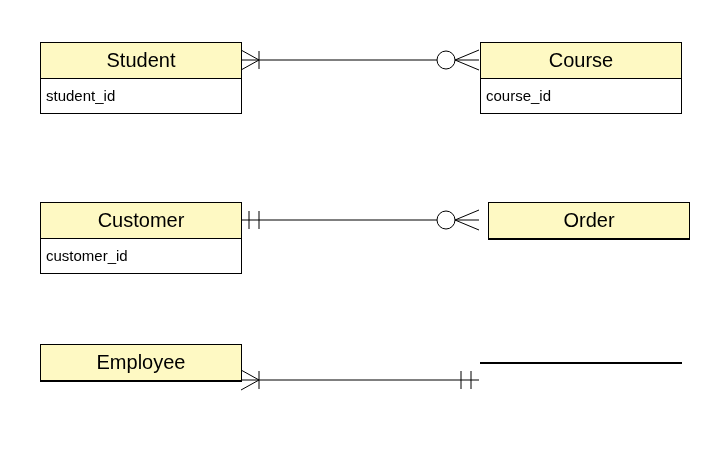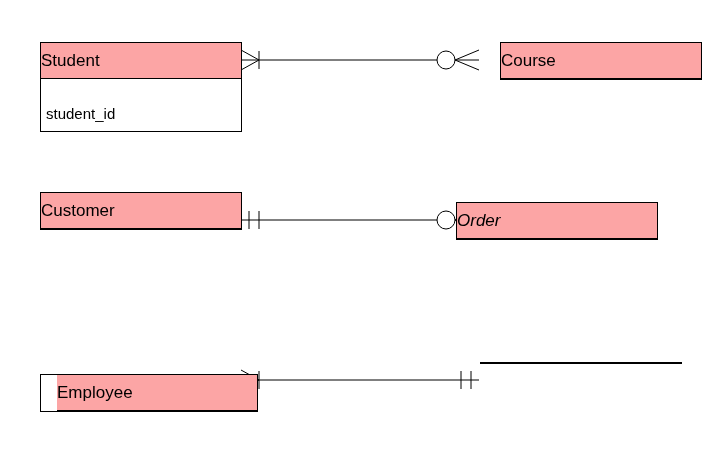--- a/index.html
+++ b/index.html
@@ -26,35 +26,34 @@
   .entity {
     position: absolute;
     width: 200px;
     border: 1px solid #000000;
     background: #ffffff;
     box-sizing: content-box;
   }
   .entity-header {
     height: 35px;
     line-height: 35px;
-    background: #fca5a5;
+    background: #fef9c3;
     border-bottom: 1px solid #000000;
-    text-align: left;
-    font-size: 17px;
+    text-align: center;
+    font-size: 20px;
     color: #000000;
   }
   .entity-attr {
     height: 34px;
     line-height: 34px;
     background: #ffffff;
     text-align: left;
     padding-left: 5px;
     font-size: 15px;
     color: #000000;
-    margin-top: 18px;
   }
 </style>
 </head>
 <body>
 
 <div class="canvas">
 
   <svg class="connectors" viewBox="0 0 720 472" xmlns="http://www.w3.org/2000/svg" stroke="#000000" stroke-width="1" fill="none">
 
     <g>
@@ -92,32 +91,34 @@
         <line x1="471" y1="371" x2="471" y2="389"></line>
       </g>
     </g>
   </svg>
 
   <div class="entity" style="left:40px; top:42px;">
     <div class="entity-header">Student</div>
     <div class="entity-attr">student_id</div>
   </div>
 
-  <div class="entity" style="left:500px; top:42px;">
+  <div class="entity" style="left:480px; top:42px;">
     <div class="entity-header">Course</div>
+    <div class="entity-attr">course_id</div>
   </div>
 
-  <div class="entity" style="left:40px; top:192px;">
+  <div class="entity" style="left:40px; top:202px;">
     <div class="entity-header">Customer</div>
+    <div class="entity-attr">customer_id</div>
   </div>
 
-  <div class="entity" style="left:456px; top:202px;font-style:italic;">
+  <div class="entity" style="left:488px; top:202px;">
     <div class="entity-header">Order</div>
   </div>
 
-  <div class="entity" style="left:40px; top:374px;padding-left:16px;">
+  <div class="entity" style="left:40px; top:344px;">
     <div class="entity-header">Employee</div>
   </div>
 
   <div class="entity" style="left:480px; top:362px;">
   </div>
 
 </div>
 
 </body></html>

